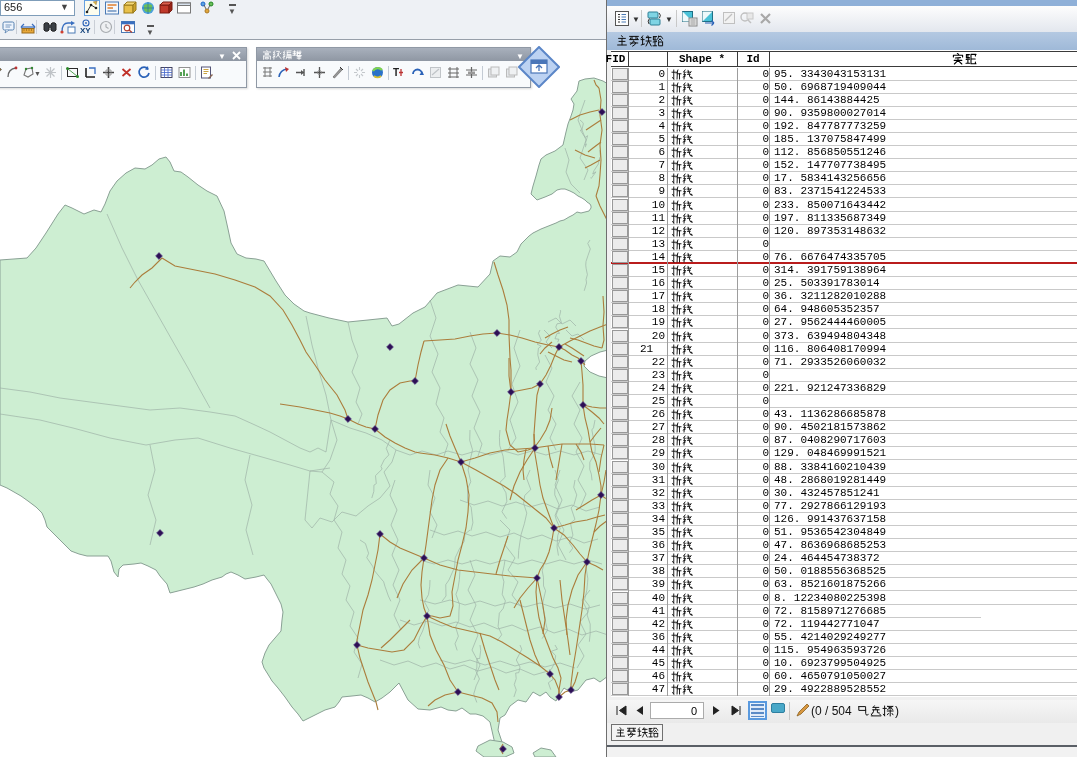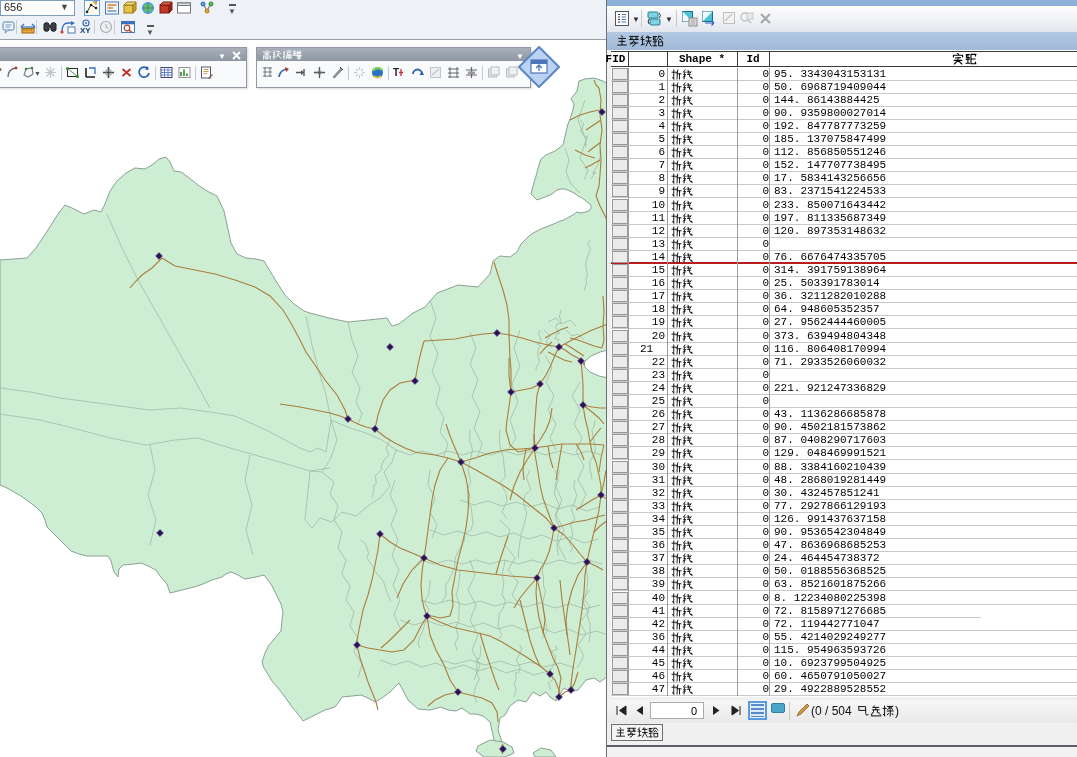--- a/index.html
+++ b/index.html
@@ -884,21 +884,21 @@
     <div class="abs" style="left:611px;top:526.0px;width:466px;height:13.1px;border-bottom:1px solid #c9c9c9">
       <div class="abs" style="left:1px;top:0px;width:15.5px;height:12.1px;background:#ececec;border:1px solid #999999"></div>
       <div class="abs" style="left:17px;top:0;width:41px;height:13.1px;font-size:11px;font-family:'Liberation Mono',monospace;text-align:right;padding-right:4px;line-height:13.6px">35</div>
       <svg style="position:absolute;left:60px;top:1px" width="11" height="11" viewBox="0 0 12 12">
         <path d="M3 1 V11 M1 3.5 H5 M3 11 L1.7 9.3 M7.6 1 Q7 3.2 5.8 4.5 M7 2.6 L6.6 11 M6.8 5.2 H11 M9.3 5.2 V11" fill="none" stroke="#111" stroke-width="1.04" stroke-linecap="round"></path>
       </svg>
       <svg style="position:absolute;left:71px;top:1px" width="11" height="11" viewBox="0 0 12 12">
         <path d="M3.4 1 L1.6 3.4 H3.6 L1.8 6 H3.8 M1.2 8.8 L3.8 7.6 M2.6 7 L2.2 11 M5.4 3.4 H9.4 M5.8 5.8 H9 M6.6 1.4 L8.6 8.6 Q9.2 10.4 11 10 M10 3 L8.8 4.4 M10 8.6 L11 10" fill="none" stroke="#111" stroke-width="1.04" stroke-linecap="round"></path>
       </svg>
       <div class="abs" style="left:126px;top:0;width:36px;height:13.1px;font-size:11px;font-family:'Liberation Mono',monospace;text-align:right;padding-right:4px;line-height:13.6px">0</div>
-      <div class="abs" style="left:163px;top:0;width:300px;height:13.1px;font-size:11px;font-family:'Liberation Mono',monospace;line-height:13.6px;white-space:pre">90. 9536542304849</div>
+      <div class="abs" style="left:163px;top:0;width:300px;height:13.1px;font-size:11px;font-family:'Liberation Mono',monospace;line-height:13.6px;white-space:pre">51. 9536542304849</div>
     </div>
     <div class="abs" style="left:611px;top:539.1px;width:466px;height:13.1px;border-bottom:1px solid #c9c9c9">
       <div class="abs" style="left:1px;top:0px;width:15.5px;height:12.1px;background:#ececec;border:1px solid #999999"></div>
       <div class="abs" style="left:17px;top:0;width:41px;height:13.1px;font-size:11px;font-family:'Liberation Mono',monospace;text-align:right;padding-right:4px;line-height:13.6px">36</div>
       <svg style="position:absolute;left:60px;top:1px" width="11" height="11" viewBox="0 0 12 12">
         <path d="M3 1 V11 M1 3.5 H5 M3 11 L1.7 9.3 M7.6 1 Q7 3.2 5.8 4.5 M7 2.6 L6.6 11 M6.8 5.2 H11 M9.3 5.2 V11" fill="none" stroke="#111" stroke-width="1.04" stroke-linecap="round"></path>
       </svg>
       <svg style="position:absolute;left:71px;top:1px" width="11" height="11" viewBox="0 0 12 12">
         <path d="M3.4 1 L1.6 3.4 H3.6 L1.8 6 H3.8 M1.2 8.8 L3.8 7.6 M2.6 7 L2.2 11 M5.4 3.4 H9.4 M5.8 5.8 H9 M6.6 1.4 L8.6 8.6 Q9.2 10.4 11 10 M10 3 L8.8 4.4 M10 8.6 L11 10" fill="none" stroke="#111" stroke-width="1.04" stroke-linecap="round"></path>
       </svg>

